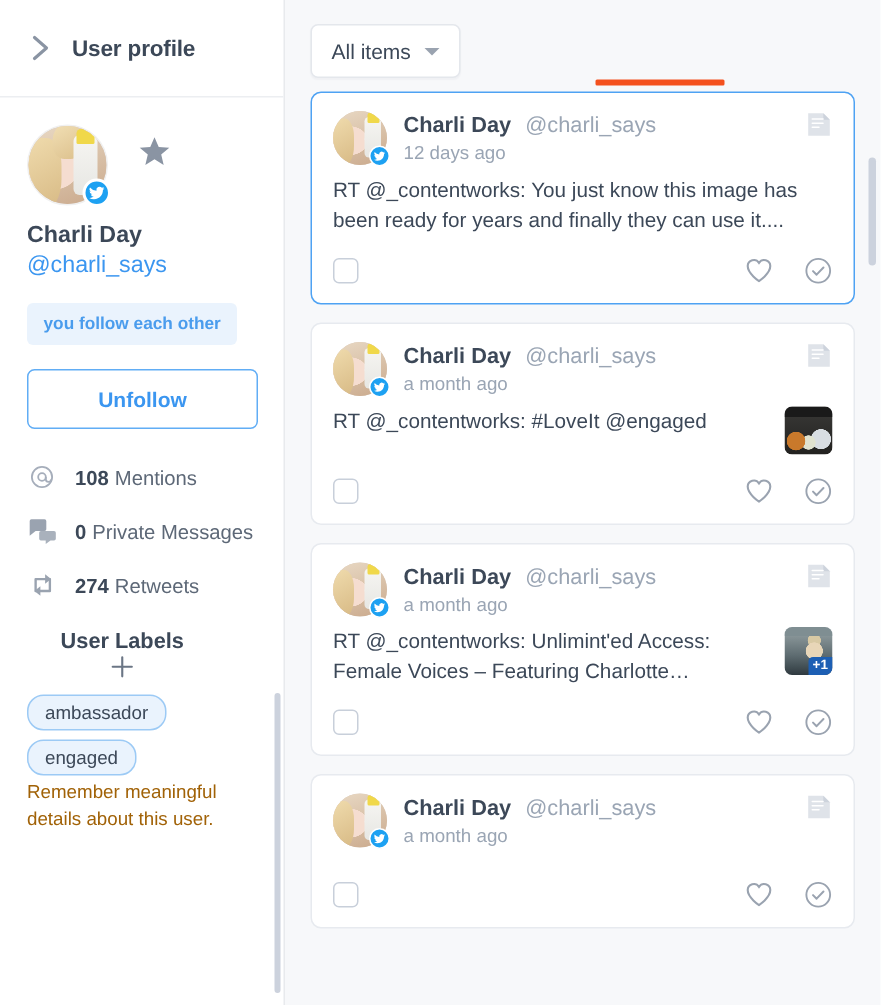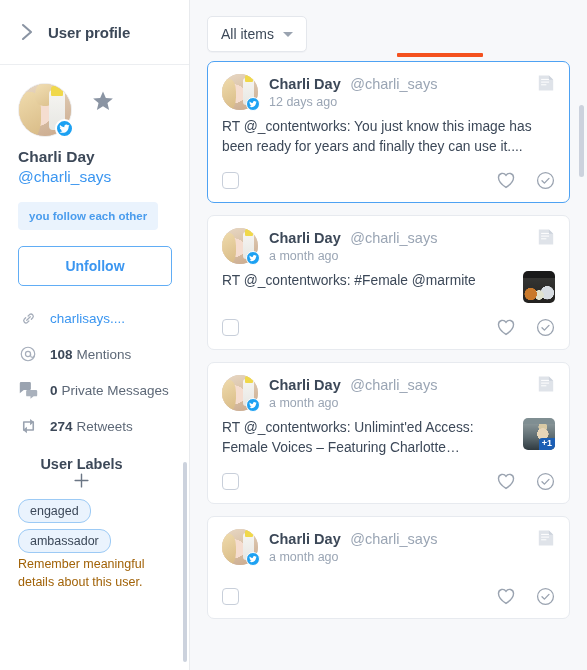--- a/index.html
+++ b/index.html
@@ -316,28 +316,20 @@
             </svg>
         </span>
       </div>
       <div class="profile-name">Charli Day</div>
       <div class="profile-handle">@charli_says</div>
       <div class="follow-pill">you follow each other</div>
       <div class="unfollow-btn">Unfollow</div>
 
       <div class="stats">
 
-        <div class="stat-row">
-          <span class="stat-icon">
-            <svg width="17" height="17" viewBox="0 0 24 24">
-                <path d="M9.5 14.5l5-5M8 11l-2 2a3.2 3.2 0 0 0 4.5 4.5l2-2M16 13l2-2a3.2 3.2 0 0 0-4.5-4.5l-2 2" fill="none" stroke="#a6aebb" stroke-width="1.8" stroke-linecap="round"></path>
-              </svg>
-          </span>
-          <span class="stat-link">charlisays....</span>
-        </div>
 
         <div class="stat-row">
           <span class="stat-icon">
             <svg width="18" height="18" viewBox="0 0 24 24">
                 <circle cx="12" cy="12" r="9" fill="none" stroke="#a6aebb" stroke-width="1.6"></circle>
                 <circle cx="12" cy="12" r="3.4" fill="none" stroke="#a6aebb" stroke-width="1.6"></circle>
                 <path d="M15.4 12v2a2.4 2.4 0 0 0 4.8 0" fill="none" stroke="#a6aebb" stroke-width="1.6"></path>
               </svg>
           </span>
           <span class="stat-num">108</span>
@@ -371,22 +363,22 @@
 
       <div class="section-head">
         <span class="section-title">User Labels</span>
         <span class="plus-btn">
           <svg width="17" height="17" viewBox="0 0 24 24">
               <path d="M12 3v18M3 12h18" stroke="#6b7685" stroke-width="2" stroke-linecap="round"></path>
             </svg>
         </span>
       </div>
       <div class="labels-wrap">
+        <span class="label-chip">ambassador</span>
         <span class="label-chip">engaged</span>
-        <span class="label-chip">ambassador</span>
       </div>
 
       <div class="notes-text">Remember meaningful details about this user.</div>
     </div>
 
     <div class="sidebar-scroll"></div>
   </div>
 
   <div class="main">
 
@@ -476,21 +468,21 @@
           </div>
           <div class="card-ident">
             <div class="ident-line1">
               <span class="ident-name">Charli Day</span>
               <span class="ident-handle">@charli_says</span>
             </div>
             <div class="ident-time">a month ago</div>
           </div>
         </div>
         <div class="card-body">
-          <div class="card-text">RT @_contentworks: #Female @marmite</div>
+          <div class="card-text">RT @_contentworks: #LoveIt @engaged</div>
           <span class="thumb marmite"></span>
         </div>
         <div class="card-foot">
           <span class="checkbox"></span>
           <span class="foot-actions">
             <span class="act-icon">
               <svg width="20" height="18" viewBox="0 0 24 22">
                   <path fill="none" stroke="#9aa3b0" stroke-width="1.7" d="M12 20S2.8 14 2.8 7.8A5 5 0 0 1 12 5.2a5 5 0 0 1 9.2 2.6C21.2 14 12 20 12 20z"></path>
                 </svg>
             </span>

